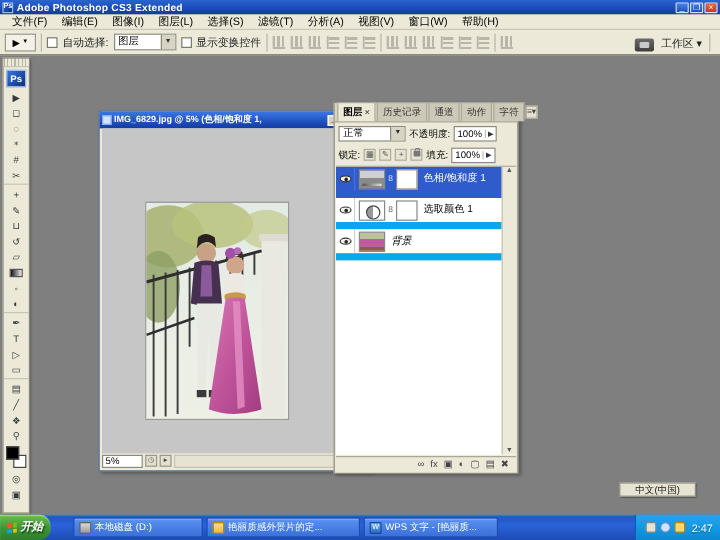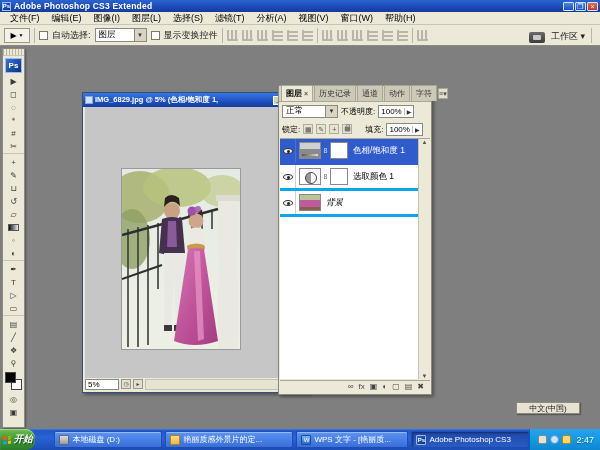--- a/index.html
+++ b/index.html
@@ -65,21 +65,21 @@
   .tab { font-size:8px; padding:2px 4px 2px; border:1px solid #aaa795; border-bottom:none; background:#cdc9b8; margin-right:1px; white-space:nowrap; color:#333; }
   .tab.active { background:#ece9d8; font-weight:bold; color:#000; }
   .tab .x { font-size:7px; margin-left:2px; color:#555; }
   .panel-menu-btn { margin-left:auto; margin-bottom:2px; margin-right:2px; width:14px; height:11px; font-size:7px; line-height:10px; text-align:center; color:#444; border:1px solid #aaa795; background:#e2dfcf; }
   .ctl-row { height:18px; display:flex; align-items:center; padding:0 3px; gap:3px; }
   .spin { display:flex; align-items:center; border:1px solid #8c8a7c; background:#fff; height:13px; font-size:8px; padding:0 2px; gap:2px; }
   .spin .ar { font-size:6px; color:#333; border-left:1px solid #c4c1ae; padding-left:2px; }
   .lock-ic { width:10px; height:10px; border:1px solid #b0ad9a; background:#e6e3d2; font-size:7px; line-height:9px; text-align:center; color:#555; }
   .layer-list { position:absolute; left:1px; right:1px; top:52px; bottom:15px; background:#fff; border-top:1px solid #aaa795; overflow:hidden; }
   .list-scroll { position:absolute; right:0; top:0; bottom:0; width:12px; background:#ece9d8; border-left:1px solid #c5c2b0; display:flex; flex-direction:column; justify-content:space-between; align-items:center; font-size:6px; color:#555; }
-  .lrow { height:26px; display:flex; align-items:center; border-bottom:3px solid #0ea5e9; }
+  .lrow { height:26px; display:flex; align-items:center; border-bottom:6px solid #0ea5e9; }
   .lrow.sel { background:#2f5bcd; color:#fff; border-bottom-color:#2f5bcd; }
   .eye-cell { width:16px; height:100%; border-right:1px solid #d0d0d0; display:flex; align-items:center; justify-content:center; flex:none; }
   .lrow.sel .eye-cell { border-right-color:#4a6fd6; }
   .eye { width:10px; height:6px; border:1px solid #333; border-radius:50%; position:relative; background:#f4f2e8; }
   .eye:after { content:""; position:absolute; left:3px; top:1px; width:3px; height:3px; background:#222; border-radius:50%; }
   .thumb { width:22px; height:17px; border:1px solid #888; background:#fff; margin-left:3px; flex:none; position:relative; }
   .thumb.huesat { background:linear-gradient(180deg,#cfcfcf 0 40%,#8a8a8a 40% 100%); }
   .thumb.huesat:after { content:""; position:absolute; left:2px; bottom:2px; width:16px; height:2px; background:linear-gradient(90deg,#555,#ddd); }
   .thumb.curves:after { content:""; position:absolute; inset:1px; background:linear-gradient(45deg,transparent 44%,#444 44%,#444 56%,transparent 56%); }
   .thumb.selcolor:after { content:""; position:absolute; left:5px; top:3px; width:10px; height:10px; border:1px solid #444; border-radius:50%; background:linear-gradient(90deg,#999 50%,#fff 50%); }
@@ -314,21 +314,21 @@
       <span>100%</span>
       <span class="ar">▶</span>
     </span>
   </div>
   <div class="ctl-row">
     <span style="font-size:8px">锁定:</span>
     <span class="lock-ic">▦</span>
     <span class="lock-ic">✎</span>
     <span class="lock-ic">+</span>
     <span class="lock-ic"><span class="padlock" style="transform:scale(.8)"></span></span>
-    <span style="font-size:8px;margin-left:10px">填充:</span>
+    <span style="font-size:8px;margin-left:0">填充:</span>
     <span class="spin">
       <span>100%</span>
       <span class="ar">▶</span>
     </span>
   </div>
   <div class="layer-list">
     <div class="lrow sel">
       <span class="eye-cell">
           <span class="eye"></span>
         </span>
@@ -388,24 +388,20 @@
       <span>本地磁盘 (D:)</span>
     </div>
     <div class="taskbtn" style="width:128px">
       <span class="tb-ic folder"></span>
       <span>艳丽质感外景片的定...</span>
     </div>
     <div class="taskbtn" style="width:112px">
       <span class="tb-ic wps">W</span>
       <span>WPS 文字 - [艳丽质...</span>
     </div>
-    <div class="taskbtn active" style="width:118px">
-      <span class="tb-ic ps">Ps</span>
-      <span>Adobe Photoshop CS3</span>
-    </div>
   </div>
   <div class="tray">
     <span class="tray-ic" style="background:#e6e3d2;border:1px solid #8c8a7c"></span>
     <span class="tray-ic" style="background:#cfe2ff;border:1px solid #5a8ad0;border-radius:50%"></span>
     <span class="tray-ic" style="background:#ffd76e;border:1px solid #b8860b"></span>
     <span class="clock">2:47</span>
   </div>
 </div>
 
 </body></html>

